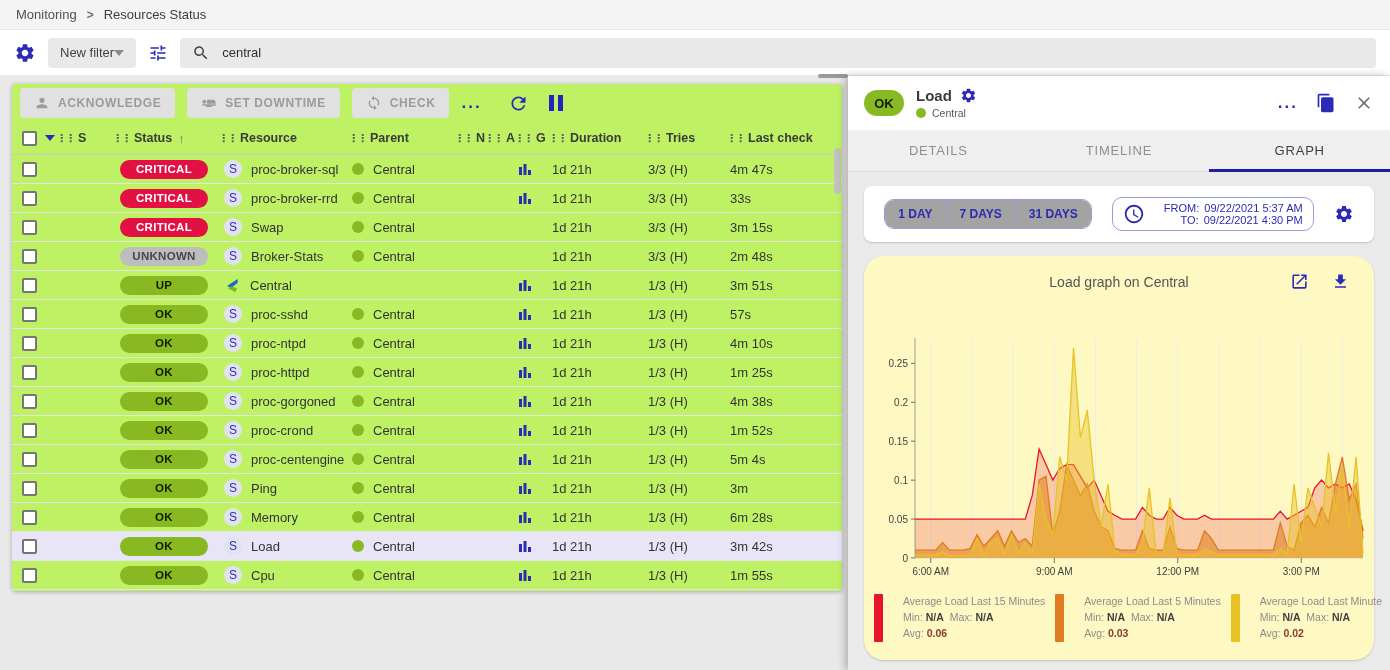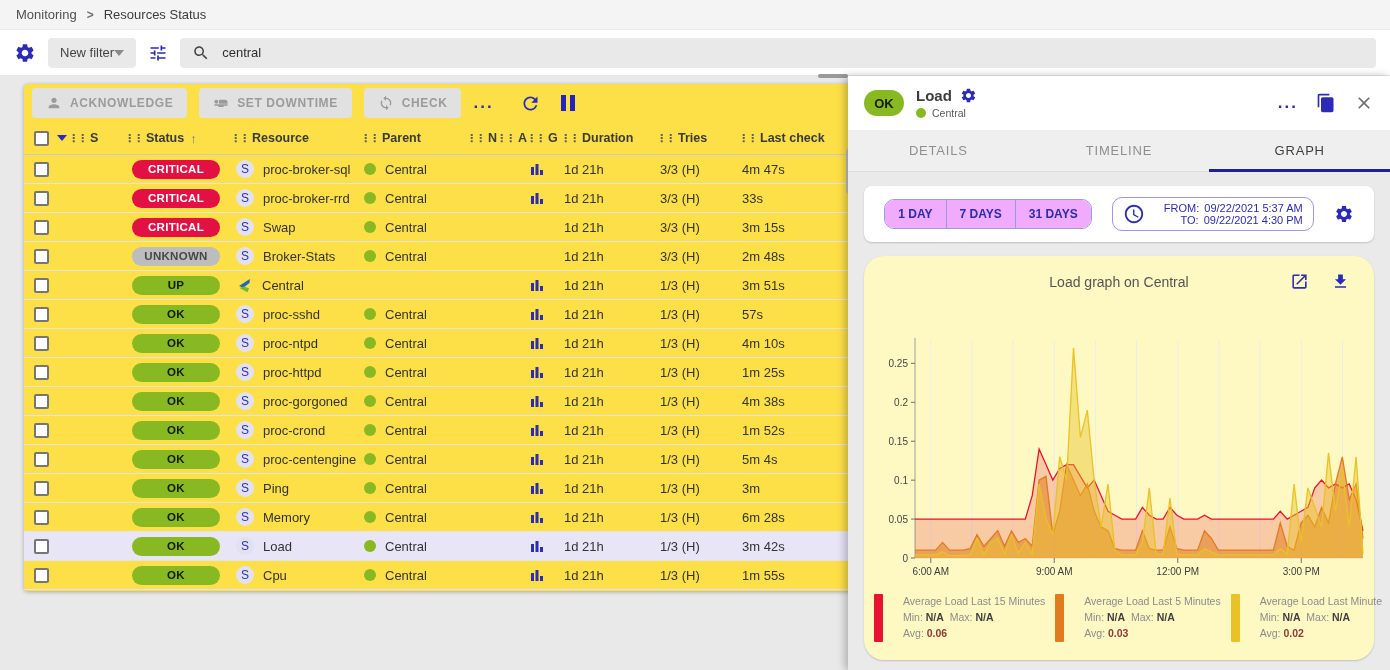--- a/index.html
+++ b/index.html
@@ -13,21 +13,21 @@
 
   .filter-bar { position:absolute; top:30px; left:0; width:100%; height:45px; background:#fff; display:flex; align-items:center; gap:12px; padding:0 14px; }
   .icon-btn { display:inline-flex; align-items:center; justify-content:center; cursor:pointer; }
   .blue { color:#2b2bb8; }
   .new-filter-btn { background:#e9e9e9; border-radius:4px; height:30px; padding:0 12px; display:flex; align-items:center; gap:0; font-size:13px; color:#444; }
   .caret-down { width:0; height:0; border-left:5px solid transparent; border-right:5px solid transparent; border-top:6px solid #8a8a8a; }
   .search-pill { flex:1; height:30px; background:#e9e9e9; border-radius:4px; display:flex; align-items:center; gap:12px; padding-left:12px; font-size:13px; color:#2f2f2f; }
   .hscroll-thumb { position:absolute; top:74px; left:818px; width:30px; height:4px; background:#9a9a9a; border-radius:2px; }
 
   
-  .main-card { position:absolute; top:84px; left:24px; width:830px; height:507px; background:#fde047; border-radius:4px; box-shadow:0 1px 4px rgba(0,0,0,.28); }
+  .main-card { position:absolute; top:84px; left:12px; width:830px; height:507px; background:#bef264; border-radius:4px; box-shadow:0 1px 4px rgba(0,0,0,.28); }
   .tbl-toolbar { height:38px; display:flex; align-items:center; gap:12px; padding-left:8px; }
   .dis-btn { background:#e1e1e1; color:#9b9b9b; height:30px; border-radius:4px; padding:0 14px; display:flex; align-items:center; gap:8px; font-size:12px; font-weight:bold; letter-spacing:.6px; }
   .more-dots { color:#2b2bb8; font-weight:bold; font-size:17px; letter-spacing:2px; cursor:pointer; line-height:10px; }
   .pause-icon { display:inline-flex; gap:4px; cursor:pointer; }
   .pause-icon i { display:block; width:5px; height:16px; background:#2323c0; }
 
   .grid-row { display:grid; grid-template-columns:44px 56px 106px 130px 106px 30px 30px 34px 96px 82px 1fr; align-items:center; }
   .thead { height:33px; border-bottom:1px solid #c9c9c9; font-size:12.5px; font-weight:bold; color:#3a3a3a; }
   .th { display:flex; align-items:center; gap:2px; }
   .dh { color:#5f5f5f; font-size:11px; letter-spacing:-2px; font-weight:bold; margin-right:2px; cursor:grab; }
@@ -65,21 +65,21 @@
   .close-x { color:#6f6f6f; }
 
   .tabs { height:42px; background:#efefef; display:flex; position:relative; border-bottom:1px solid #ddd; }
   .tab { flex:1; display:flex; align-items:center; justify-content:center; font-size:13px; letter-spacing:.8px; color:#8f8f8f; cursor:pointer; }
   .tab.active { color:#3f3f3f; }
   .tab-underline { position:absolute; bottom:-1px; left:66.66%; width:33.34%; height:3px; background:#1f1f9c; }
 
   .panel-content { position:absolute; top:96px; bottom:0; left:0; right:0; background:#eaeaea; padding:14px 16px; overflow:hidden; }
   .time-card { background:#fff; border-radius:8px; height:56px; display:flex; align-items:center; justify-content:center; gap:20px; box-shadow:0 1px 2px rgba(0,0,0,.18); }
   .btn-group { display:flex; border:1px solid #9a9ade; border-radius:10px; overflow:hidden; }
-  .tr-btn { padding:7px 13px; font-size:12px; font-weight:bold; color:#2b2bb0; background:#f0abfc; cursor:pointer; border-left:1px solid #9a9ade; }
+  .tr-btn { padding:7px 13px; font-size:12px; font-weight:bold; color:#2b2bb0; background:#a3a3a3; cursor:pointer; border-left:1px solid #9a9ade; }
   .tr-btn:first-child { border-left:none; }
   .date-box { border:1px solid #9a9ade; border-radius:10px; display:flex; align-items:center; gap:12px; padding:4px 10px; cursor:pointer; }
   .date-lines { font-size:11px; color:#2b2bb0; }
   .date-line { display:flex; gap:5px; justify-content:flex-end; }
   .date-line .lbl { width:42px; text-align:right; }
 
   .graph-card { margin-top:14px; background:#fef9c3; border-radius:20px; height:404px; position:relative; box-shadow:0 1px 2px rgba(0,0,0,.18); padding-top:16px; }
   .graph-title { text-align:center; font-size:14px; color:#555; line-height:20px; }
   .graph-icons { position:absolute; top:16px; right:24px; display:flex; gap:22px; }
   #chart-svg { display:block; margin:40px auto 0; }

